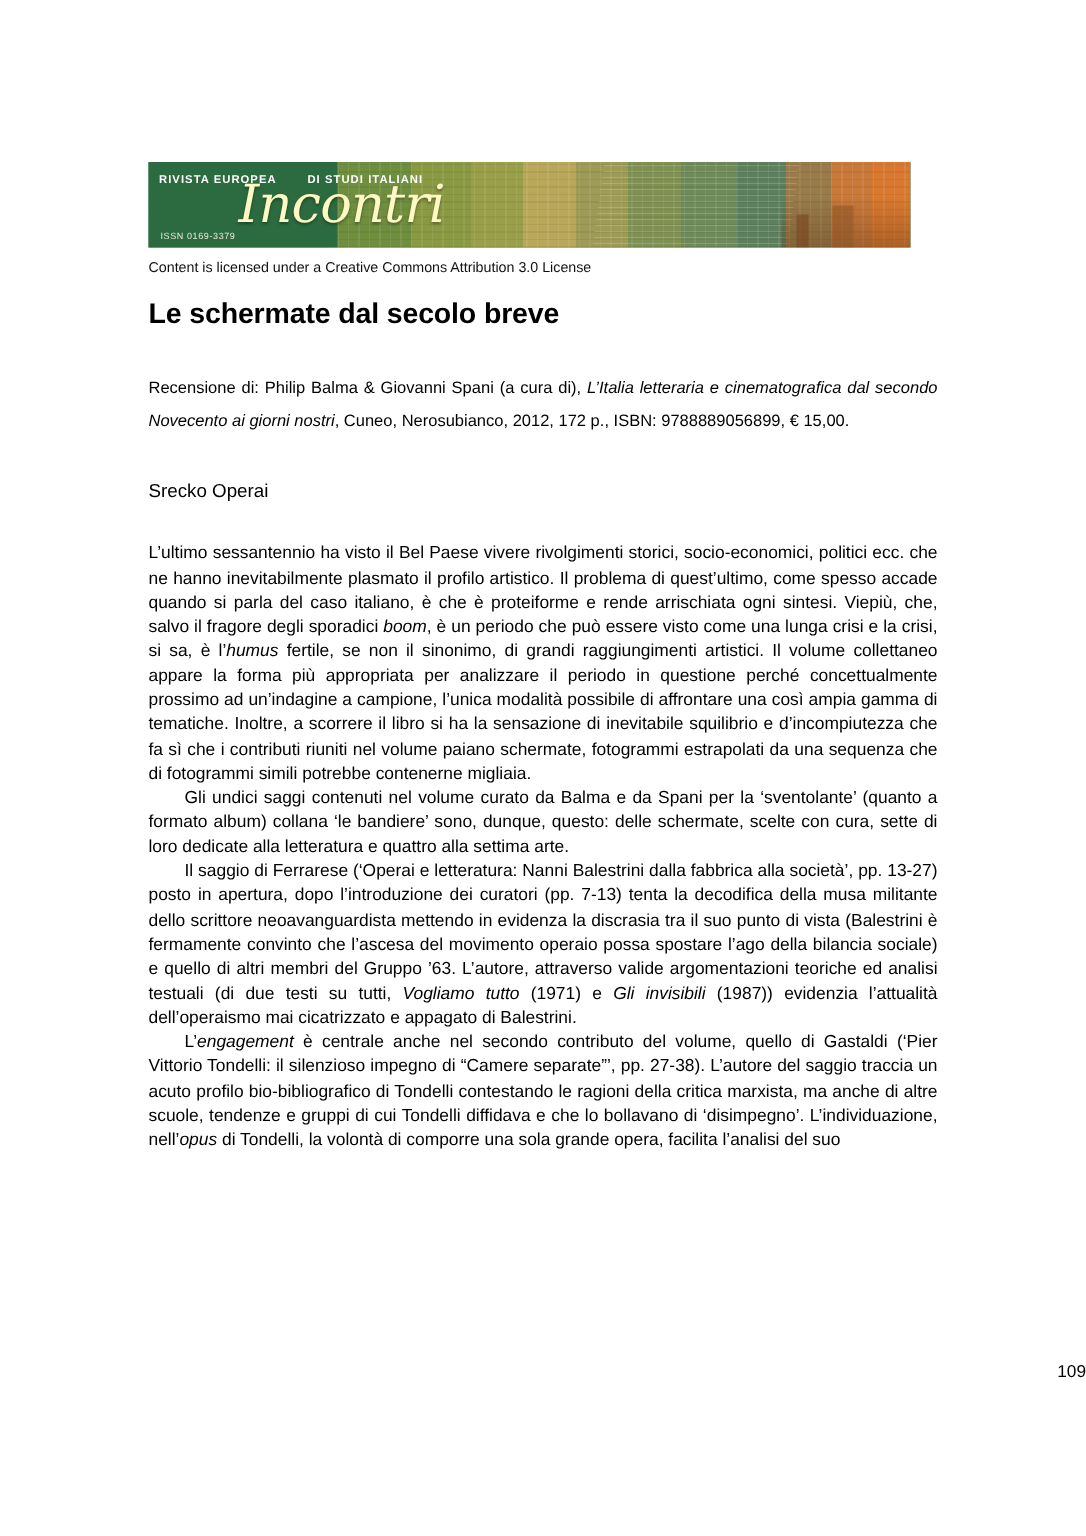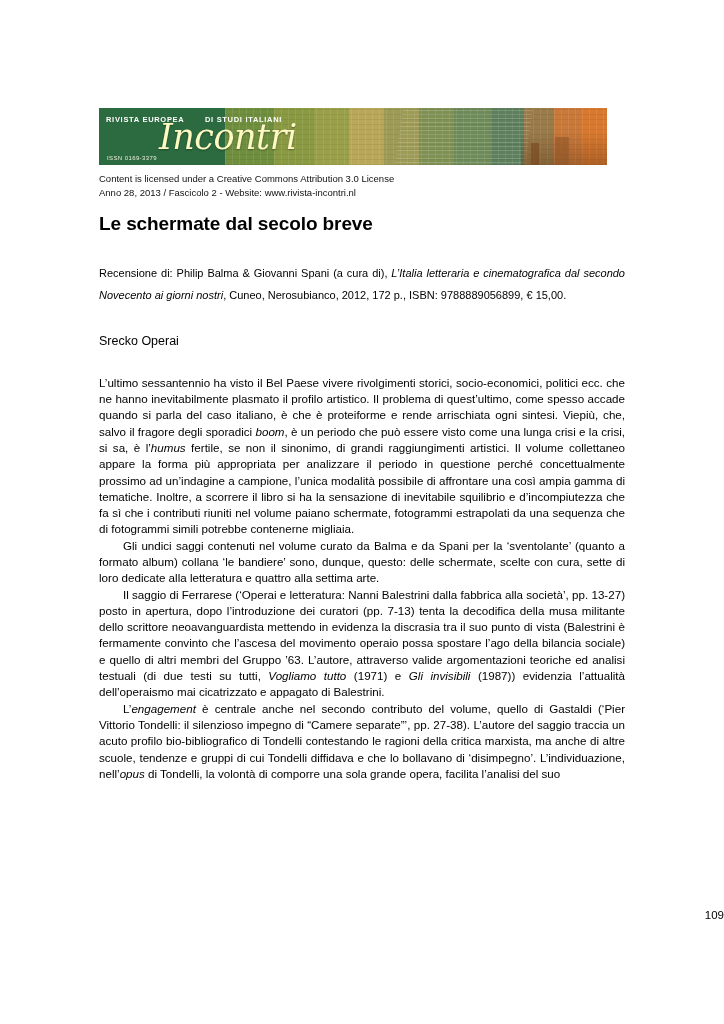--- a/index.html
+++ b/index.html
@@ -204,21 +204,20 @@
       <div class="masthead-kicker">
         <span>RIVISTA EUROPEA</span>
         <span class="k2">DI STUDI ITALIANI</span>
       </div>
       <div class="masthead-title">Incontri</div>
       <div class="masthead-issn">ISSN 0169-3379</div>
     </div>
 
     <div class="meta">
       <div>Content is licensed under a Creative Commons Attribution 3.0 License</div>
-      <div>Anno 28, 2013 / Fascicolo 2 - Website: www.rivista-incontri.nl</div>
     </div>
 
     <h1 class="article-title">Le schermate dal secolo breve</h1>
 
     <div class="review-line">
       <span>Recensione di: Philip Balma &amp; Giovanni Spani (a cura di), </span><i>L’Italia letteraria e cinematografica dal secondo Novecento ai giorni nostri</i><span>, Cuneo, Nerosubianco, 2012, 172 p., ISBN: 9788889056899, € 15,00.</span>
     </div>
 
     <div class="author">Srecko Operai</div>
 

